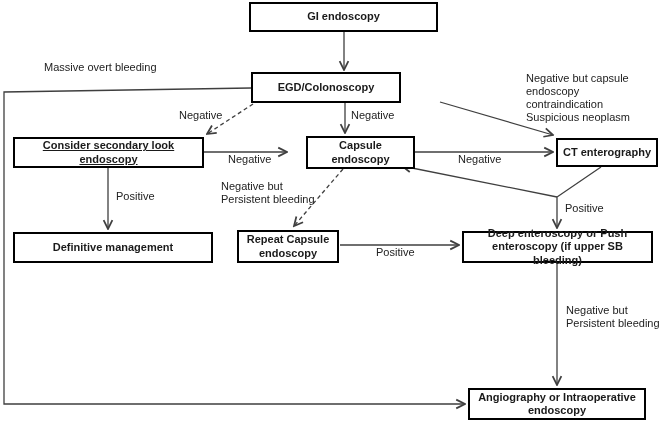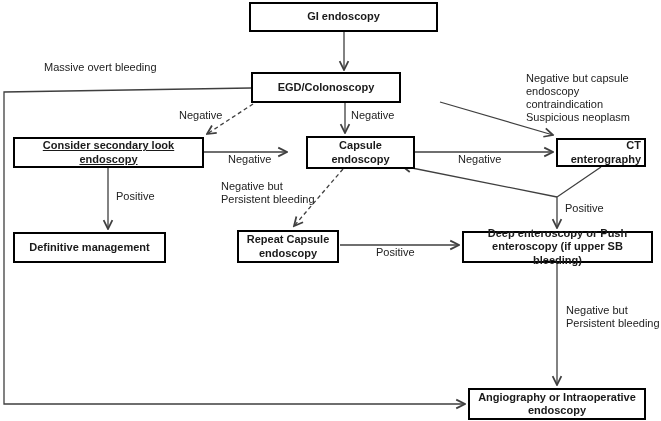--- a/index.html
+++ b/index.html
@@ -78,23 +78,23 @@
   </svg>
 
   <div class="node" style="left:249px;top:2px;width:189px;height:30px;">GI endoscopy</div>
 
   <div class="node" style="left:251px;top:72px;width:150px;height:31px;">EGD/Colonoscopy</div>
 
   <div class="node" style="left:13px;top:137px;width:191px;height:31px;text-decoration:underline;">Consider secondary look endoscopy</div>
 
   <div class="node" style="left:290px;top:136px;width:109px;height:33px;margin-left:16px;">Capsule endoscopy</div>
 
-  <div class="node" style="left:556px;top:138px;width:90px;height:29px;text-align:right;">CT enterography</div>
+  <div class="node" style="left:556px;top:138px;width:102px;height:29px;text-align:right;">CT enterography</div>
 
-  <div class="node" style="left:13px;top:232px;width:153px;height:31px;">Definitive management</div>
+  <div class="node" style="left:13px;top:232px;width:200px;height:31px;">Definitive management</div>
 
   <div class="node" style="left:237px;top:230px;width:102px;height:33px;">Repeat Capsule endoscopy</div>
 
   <div class="node" style="left:462px;top:231px;width:191px;height:32px;">Deep enteroscopy or Push enteroscopy (if upper SB bleeding)</div>
 
   <div class="node" style="left:468px;top:388px;width:178px;height:32px;">Angiography or Intraoperative endoscopy</div>
 
   <div class="edge-label" style="left:44px;top:61px;">Massive overt bleeding</div>
 
   <div class="edge-label" style="left:179px;top:109px;">Negative</div>

